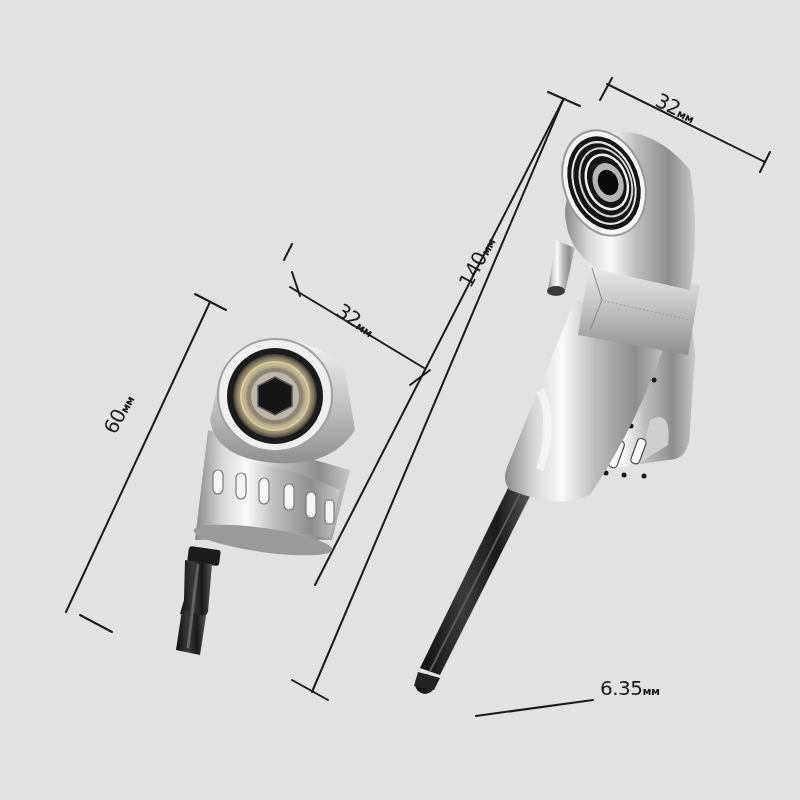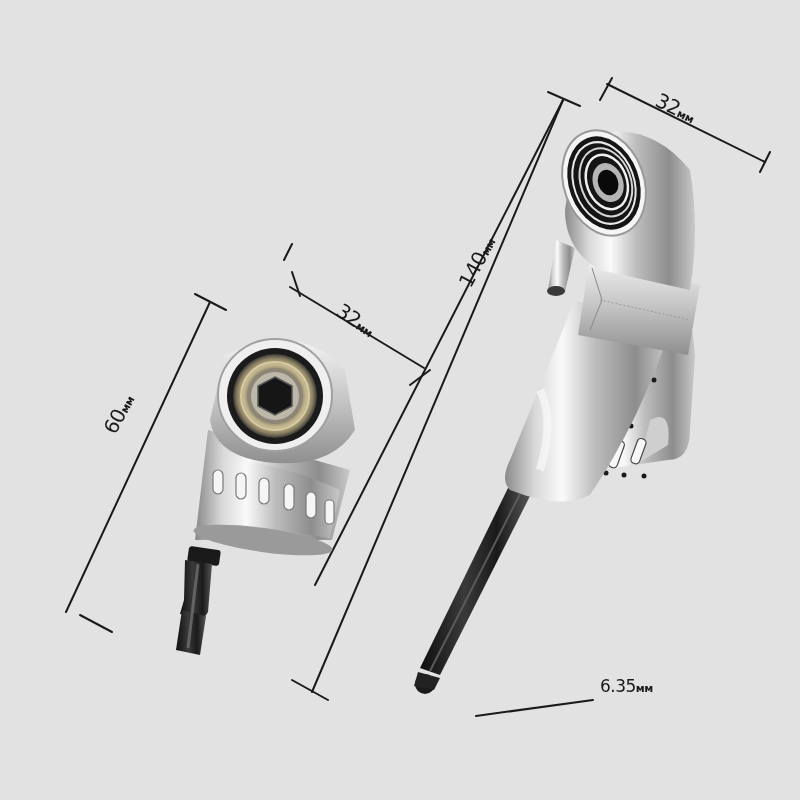--- a/index.html
+++ b/index.html
@@ -168,14 +168,14 @@
 <div class="label lbl-32a">
   <span class="num">32</span><span class="unit">мм</span>
 </div>
 <div class="label lbl-140">
   <span class="num">140</span><span class="unit">мм</span>
 </div>
 <div class="label lbl-32b">
   <span class="num">32</span><span class="unit">мм</span>
 </div>
 <div class="label lbl-635">
-  <span class="num" style="font-size:17px">6.35</span><span class="unit">мм</span>
+  <span class="num" style="font-size:20px">6.35</span><span class="unit">мм</span>
 </div>
 
 </body></html>

